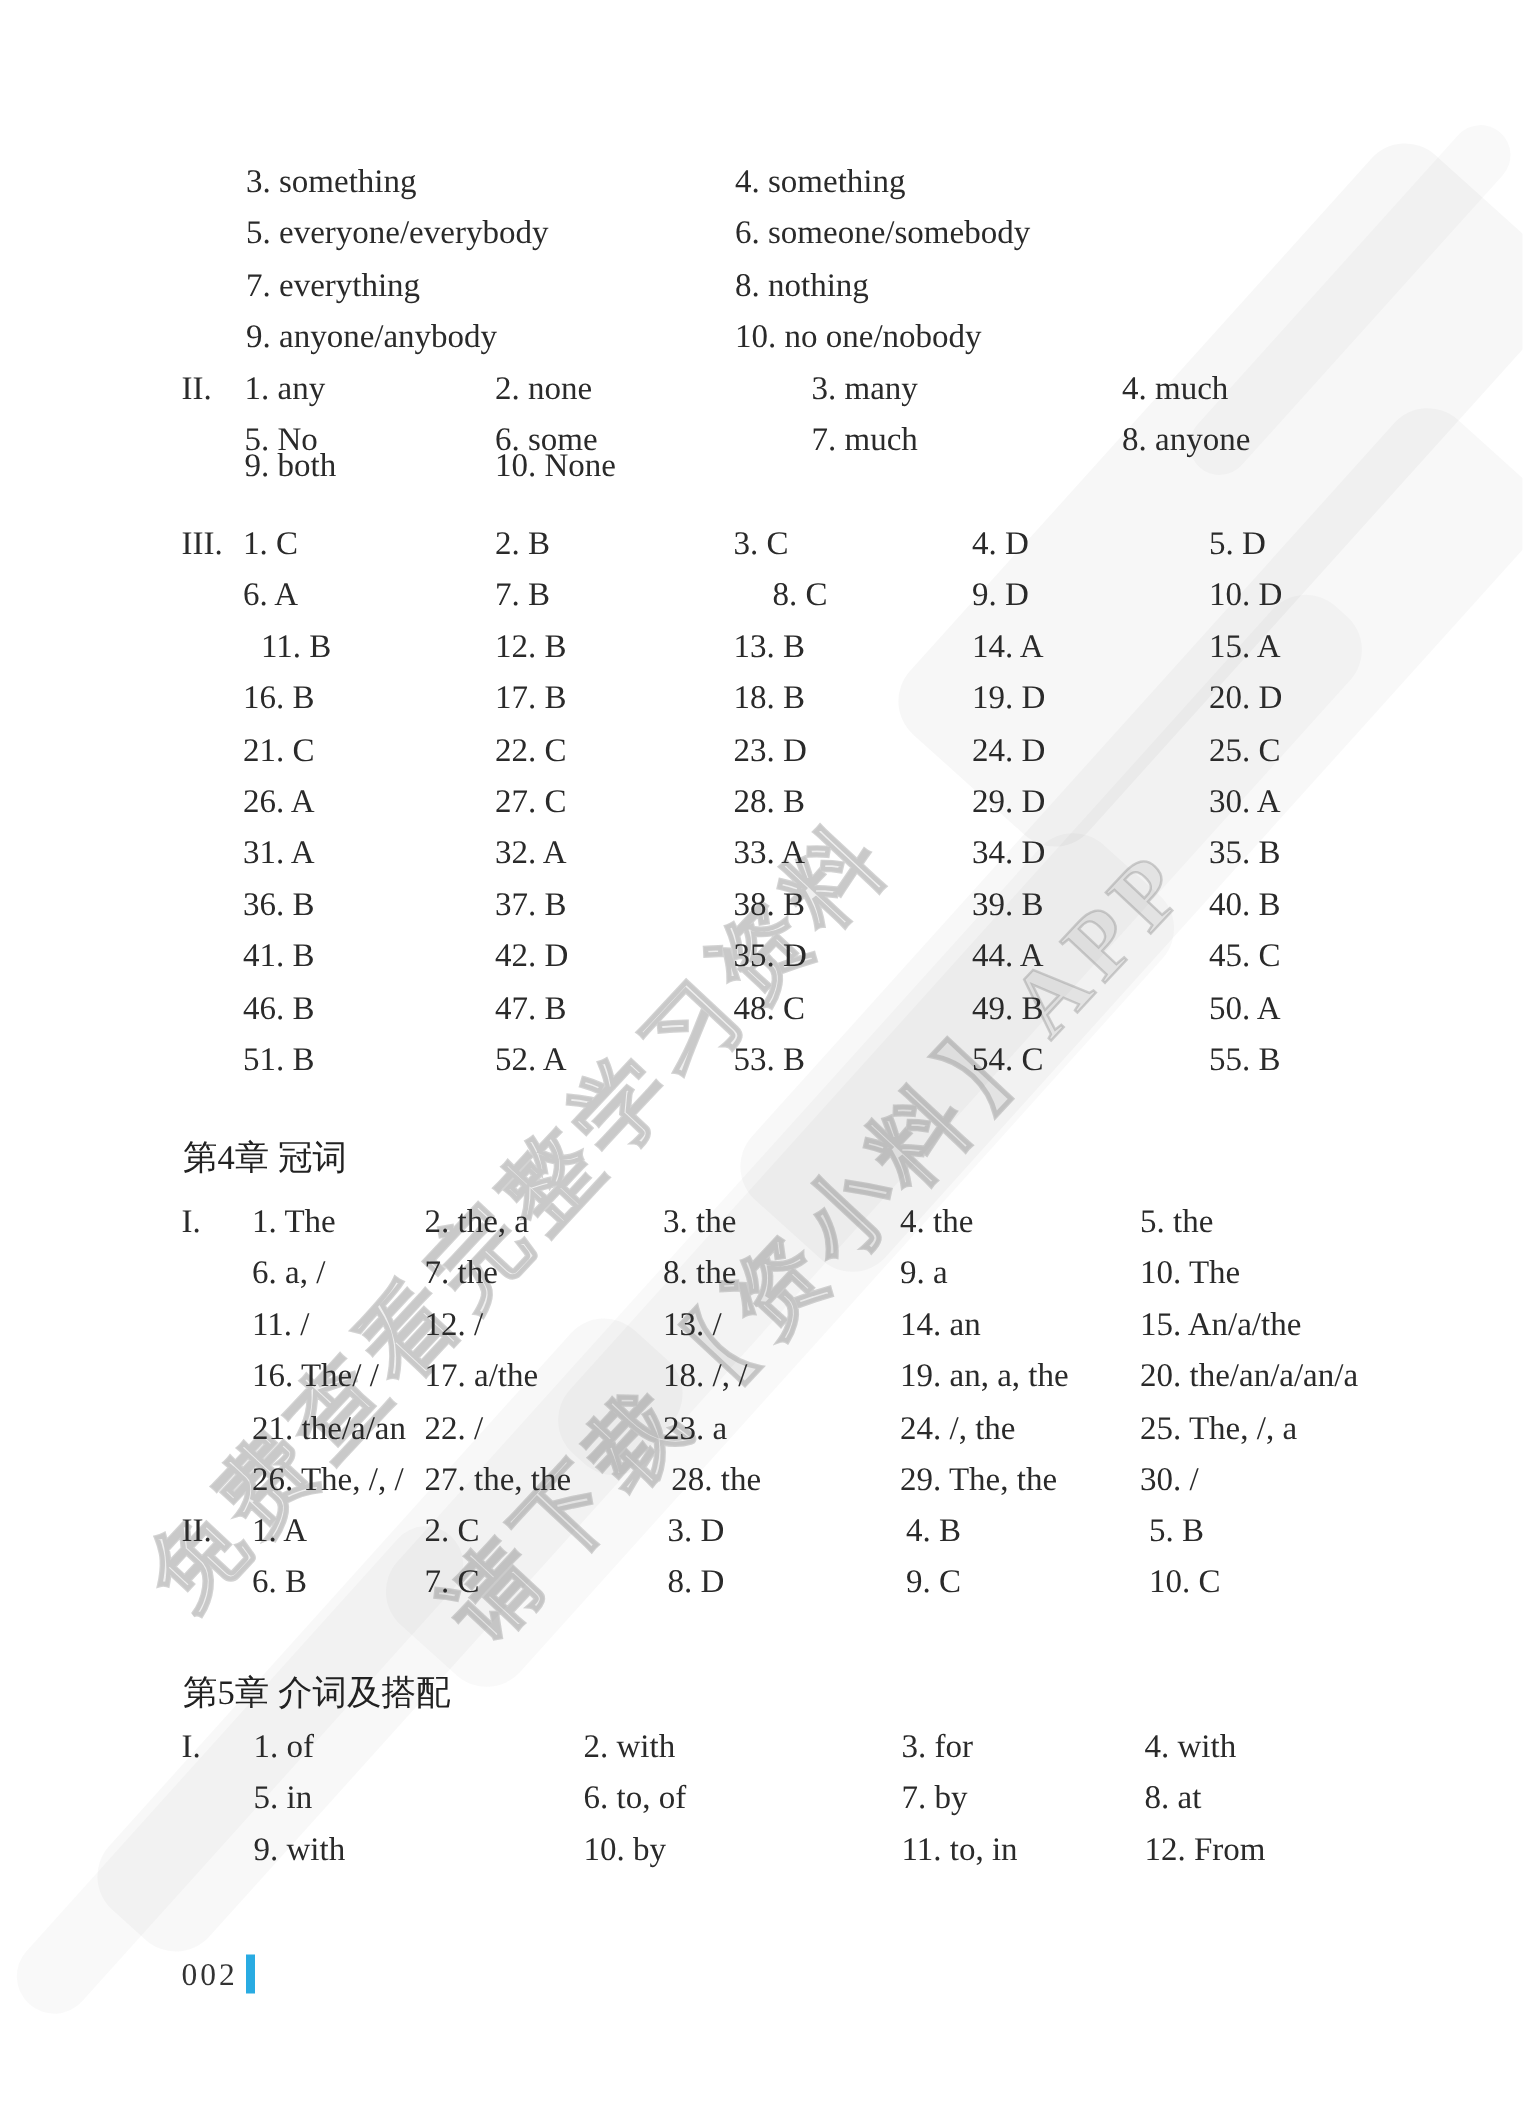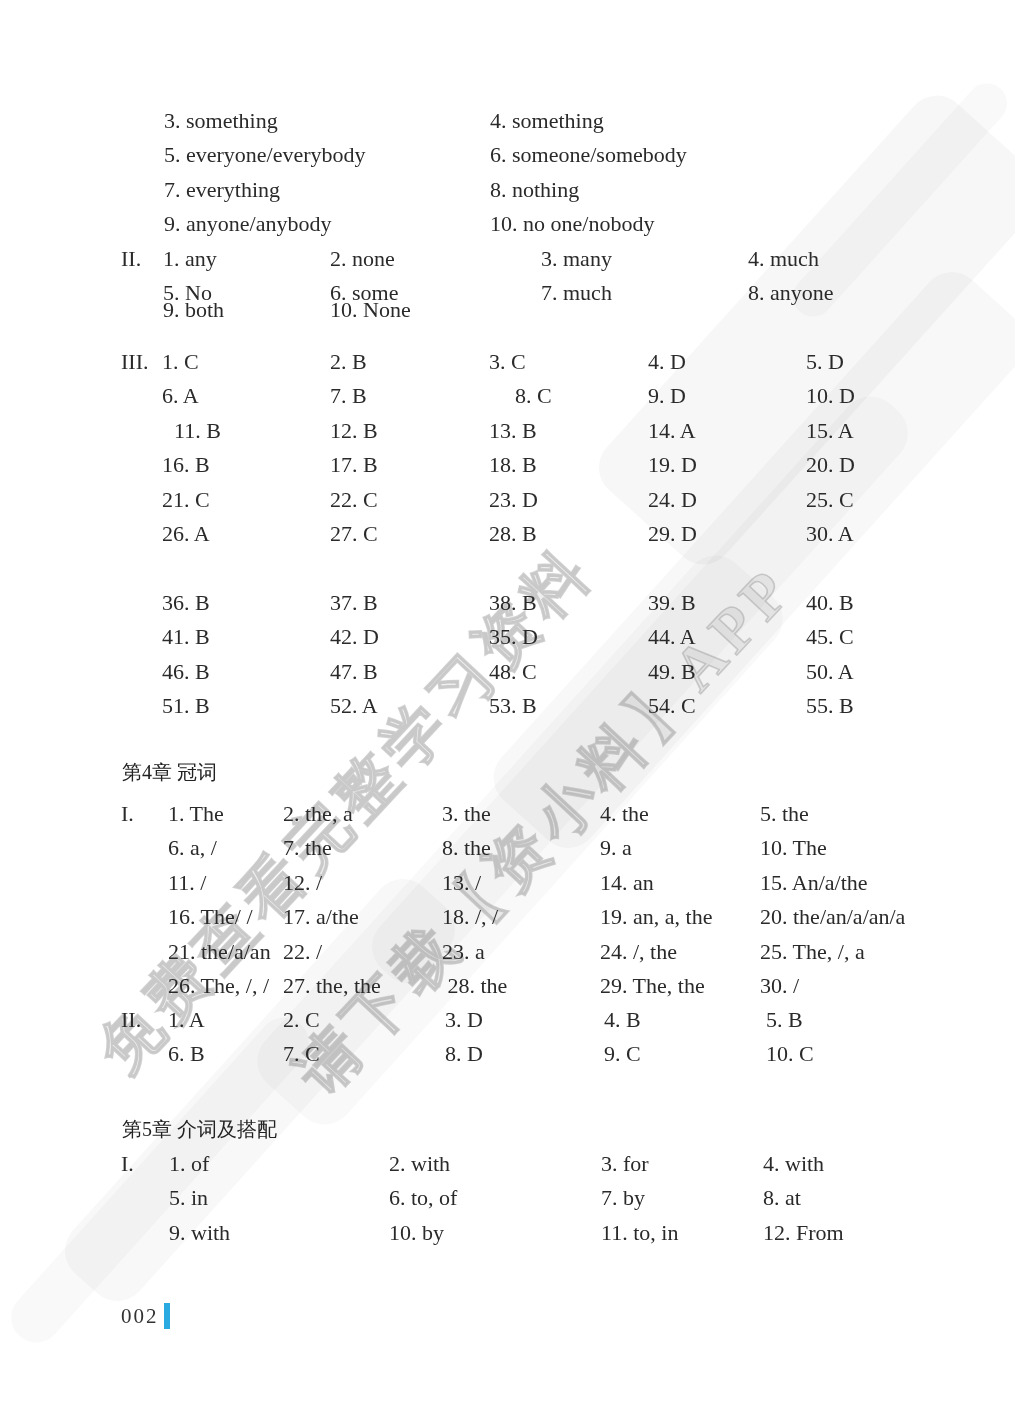--- a/index.html
+++ b/index.html
@@ -26,21 +26,21 @@
     -webkit-text-stroke:1.6px rgba(140,140,140,.38);
     text-align:center;
   }
   .wm1{left:-95px;top:768px;width:880px}
   .wm2{left:105px;top:788px;width:880px}
   .content{position:absolute;left:0;top:0;width:1015px;height:1414px;font-size:22px}
   .sec{position:absolute;left:0;width:1015px}
   .sec-label{position:absolute;left:121px;top:0;height:34.4px;line-height:34.4px}
   .row{position:absolute;left:0;width:1015px;height:34.4px;line-height:34.4px}
   .cell{position:absolute;top:0;white-space:pre}
-  .chapter-heading{position:absolute;left:122px;width:600px;height:34px;line-height:34px;font-size:20px;color:#222}
+  .chapter-heading{position:absolute;left:122px;width:600px;height:34px;line-height:34px;font-size:23px;color:#222}
   .footer-num{position:absolute;left:121px;top:1303px;font-size:21px;line-height:27px;color:#333;letter-spacing:2px}
   .accent-bar{position:absolute;left:164px;top:1303px;width:6px;height:26px;background:#29abe2}
 </style>
 </head>
 <body>
 
 <div>
   <div class="stripe st1"></div>
   <div class="stripe st2"></div>
   <div class="stripe st3"></div>
@@ -128,20 +128,27 @@
         <span class="cell" style="left: 648px;">24. D</span>
         <span class="cell" style="left: 806px;">25. C</span>
       </div>
       <div class="row" style="top: 172px;">
         <span class="cell" style="left: 162px;">26. A</span>
         <span class="cell" style="left: 330px;">27. C</span>
         <span class="cell" style="left: 489px;">28. B</span>
         <span class="cell" style="left: 648px;">29. D</span>
         <span class="cell" style="left: 806px;">30. A</span>
       </div>
+      <div class="row" style="top: 206.4px;">
+        <span class="cell" style="left: 162px;">31. A</span>
+        <span class="cell" style="left: 330px;">32. A</span>
+        <span class="cell" style="left: 489px;">33. A</span>
+        <span class="cell" style="left: 648px;">34. D</span>
+        <span class="cell" style="left: 806px;">35. B</span>
+      </div>
       <div class="row" style="top: 240.8px;">
         <span class="cell" style="left: 162px;">36. B</span>
         <span class="cell" style="left: 330px;">37. B</span>
         <span class="cell" style="left: 489px;">38. B</span>
         <span class="cell" style="left: 648px;">39. B</span>
         <span class="cell" style="left: 806px;">40. B</span>
       </div>
       <div class="row" style="top: 275.2px;">
         <span class="cell" style="left: 162px;">41. B</span>
         <span class="cell" style="left: 330px;">42. D</span>

